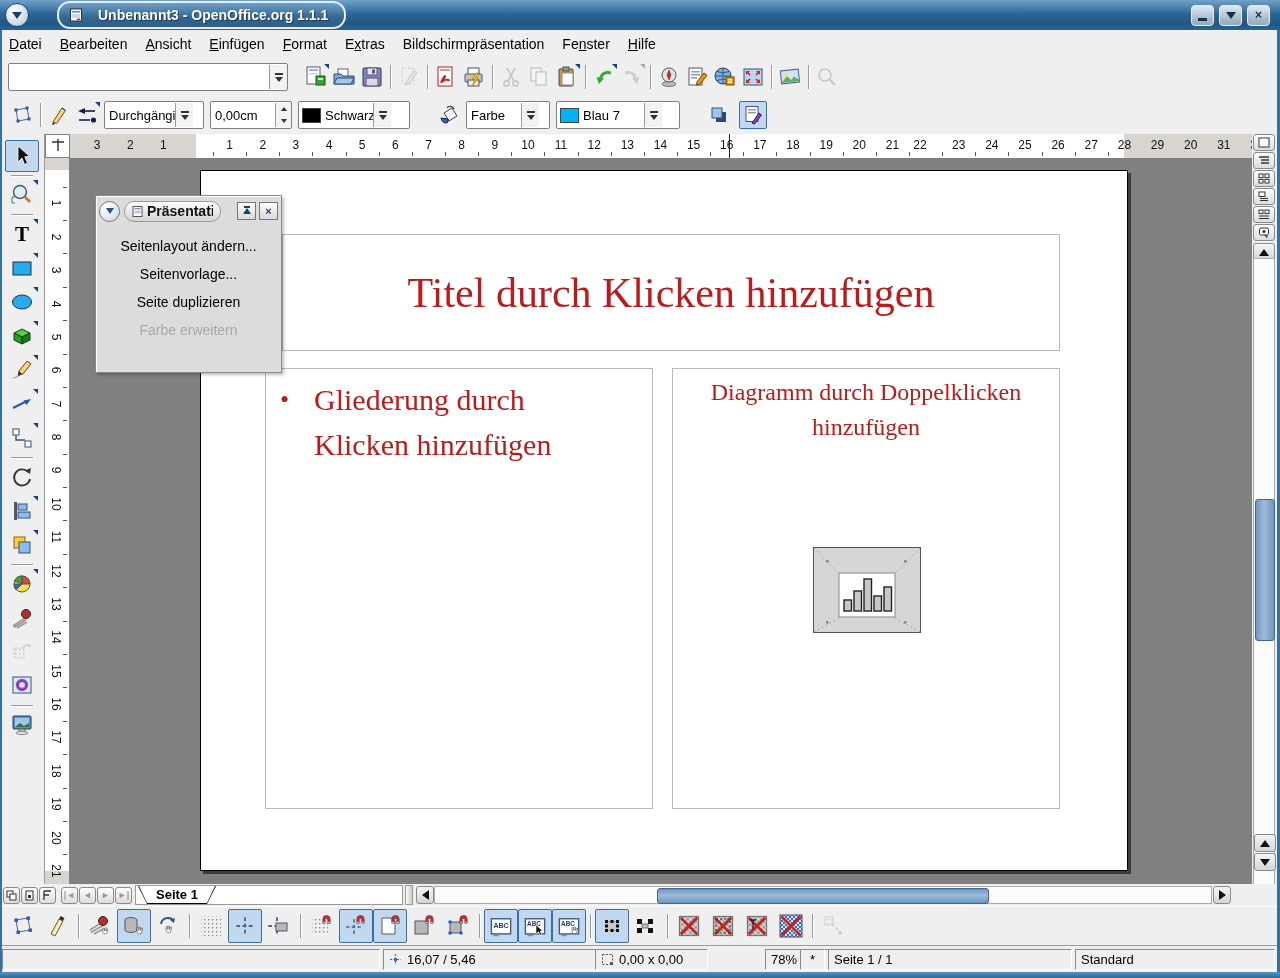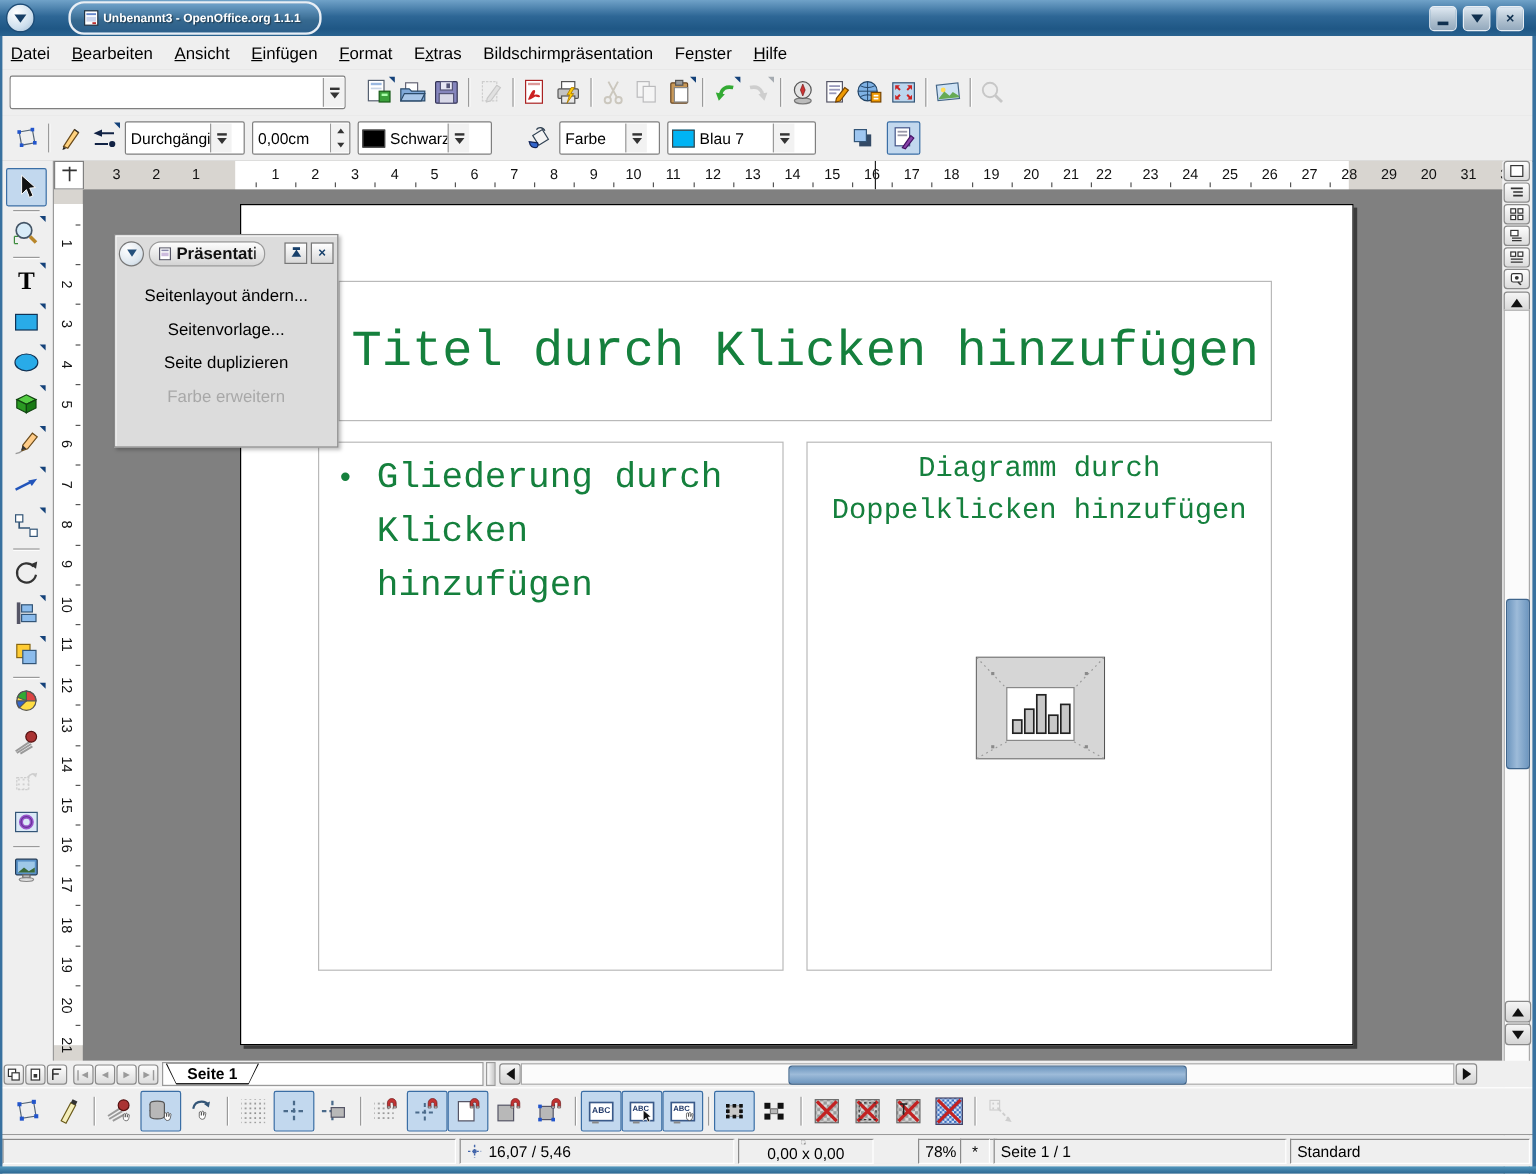--- a/index.html
+++ b/index.html
@@ -14,22 +14,22 @@
   .titlebar{position:absolute;left:0;top:0;width:1280px;height:30px;
     background:linear-gradient(#70a2c8,#2e6796 45%,#1f5785 80%,#2a6390);
     display:flex;align-items:center;}
   .win-menu-btn{width:22px;height:22px;margin-left:5px;border-radius:50%;
     background:radial-gradient(circle at 35% 30%,#fff,#cfe0ee 60%,#9cb8d2);
     border:1px solid #1c4a74;display:flex;align-items:center;justify-content:center;}
   .win-menu-btn .tri{width:0;height:0;border-left:5px solid transparent;border-right:5px solid transparent;border-top:7px solid #173f66;}
   .title-pill{margin-left:28px;height:24px;border:2px solid #e8eef5;border-radius:13px;
     background:linear-gradient(#6ea1c9,#35688f 60%,#2c5f8a);display:flex;align-items:center;
     padding:0 16px 0 10px;max-width:430px;}
-  .title-text{color:#fff;font-weight:bold;font-size:10px;white-space:nowrap;
-    text-shadow:1px 1px 1px rgba(0,0,0,.45);margin-left:3px;}
+  .title-text{color:#fff;font-weight:bold;font-size:14px;white-space:nowrap;
+    text-shadow:1px 1px 1px rgba(0,0,0,.45);margin-left:15px;}
   .title-buttons{margin-left:auto;display:flex;gap:5px;margin-right:10px;}
   .tb-btn{width:21px;height:19px;border:1px solid #e9eff5;border-radius:4px;
     background:linear-gradient(#dfe9f2,#aebfce 60%,#93a9bd);
     display:flex;align-items:center;justify-content:center;
     color:#10304f;font-weight:bold;font-size:12px;line-height:1;}
   .tb-btn .minbar{width:9px;height:3px;background:#10304f;margin-top:8px;}
   .tb-btn .maxtri{width:0;height:0;border-left:5px solid transparent;border-right:5px solid transparent;border-top:7px solid #10304f;}
   
   .menubar{position:absolute;left:0;top:30px;width:1280px;height:28px;background:#efefef;
     border-bottom:1px solid #d2d2d2;display:flex;align-items:center;font-size:14px;color:#000;}
@@ -80,21 +80,21 @@
   .hcursor{position:absolute;top:0;width:1px;height:24px;background:#222;}
   .vruler{position:absolute;left:45px;top:158px;width:25px;height:726px;background:#d8d5d0;
     border-right:1px solid #808080;overflow:hidden;font-size:12px;box-sizing:border-box;}
   .vruler .page{position:absolute;left:0;top:12px;width:25px;height:701px;background:#fff;}
   .vnum{position:absolute;left:11px;transform:translate(-50%,-50%) rotate(90deg);color:#111;}
   .vtick{position:absolute;right:2px;width:4px;height:1px;background:#555;}
   
   .canvas{position:absolute;left:70px;top:158px;width:1182px;height:726px;background:#808080;overflow:hidden;}
   .slide{position:absolute;left:130px;top:12px;width:928px;height:701px;background:#fff;
     border:1px solid #000;box-shadow:3px 3px 0 #3c3c3c;box-sizing:border-box;}
-  .ph{position:absolute;border:1px solid #b9b9b9;box-sizing:border-box;font-family:Liberation Mono, monospace;color:#15803d;}
+  .ph{position:absolute;border:1px solid #b9b9b9;box-sizing:border-box;font-family:Liberation Serif, serif;color:#b91c1c;}
   .ph-title{left:81px;top:63px;width:778px;height:117px;display:flex;align-items:center;justify-content:center;
     font-size:42px;white-space:nowrap;}
   .ph-outline{left:64px;top:197px;width:388px;height:441px;font-size:30px;line-height:1.5;padding:8px 6px 14px 14px;}
   .ph-outline .bullet{display:inline-block;width:34px;font-size:26px;vertical-align:top;padding-top:3px;}
   .ph-outline .otext{display:inline-block;width:300px;}
   .ph-diagram{left:471px;top:197px;width:388px;height:441px;font-size:24px;line-height:1.45;text-align:center;padding-top:6px;}
   .chart-ph{position:absolute;left:140px;top:178px;}
   
   .float-panel{position:absolute;left:95px;top:195px;width:185px;height:176px;z-index:40;
     background:#dcdcdc;border:1px solid #8a8a8a;box-shadow:1px 1px 0 #fff inset,2px 2px 3px rgba(0,0,0,.25);}
@@ -1066,21 +1066,21 @@
 
   <div class="statusbar">
     <div class="sfield" style="left:2px;width:378px;"></div>
     <div class="sfield" style="left:383px;width:229px;">
       <svg class="icon" width="13" height="13" viewBox="0 0 13 13" style="margin-right:5px">
           <path d="M6.5 1 V12 M1 6.5 H12" stroke="#4466aa" stroke-width="1.2" stroke-dasharray="2 1.5"></path>
           <rect x="5" y="5" width="3" height="3" fill="#4466aa"></rect>
         </svg>
       <span>16,07 / 5,46</span>
     </div>
-    <div class="sfield" style="left:615px;width:113px;flex-direction:column;">
+    <div class="sfield" style="left:595px;width:113px;">
       <svg class="icon" width="13" height="13" viewBox="0 0 13 13" style="margin-right:5px">
           <rect x="1.5" y="1.5" width="10" height="10" fill="none" stroke="#555" stroke-dasharray="2 1.5"></rect>
           <rect x="9" y="9" width="3" height="3" fill="#555"></rect>
         </svg>
       <span>0,00 x 0,00</span>
     </div>
     <div class="sfield" style="left:765px;width:66px;justify-content:flex-start;">
       <span>78%</span>
     </div>
     <div class="sfield" style="left:800px;width:25px;justify-content:center;">

